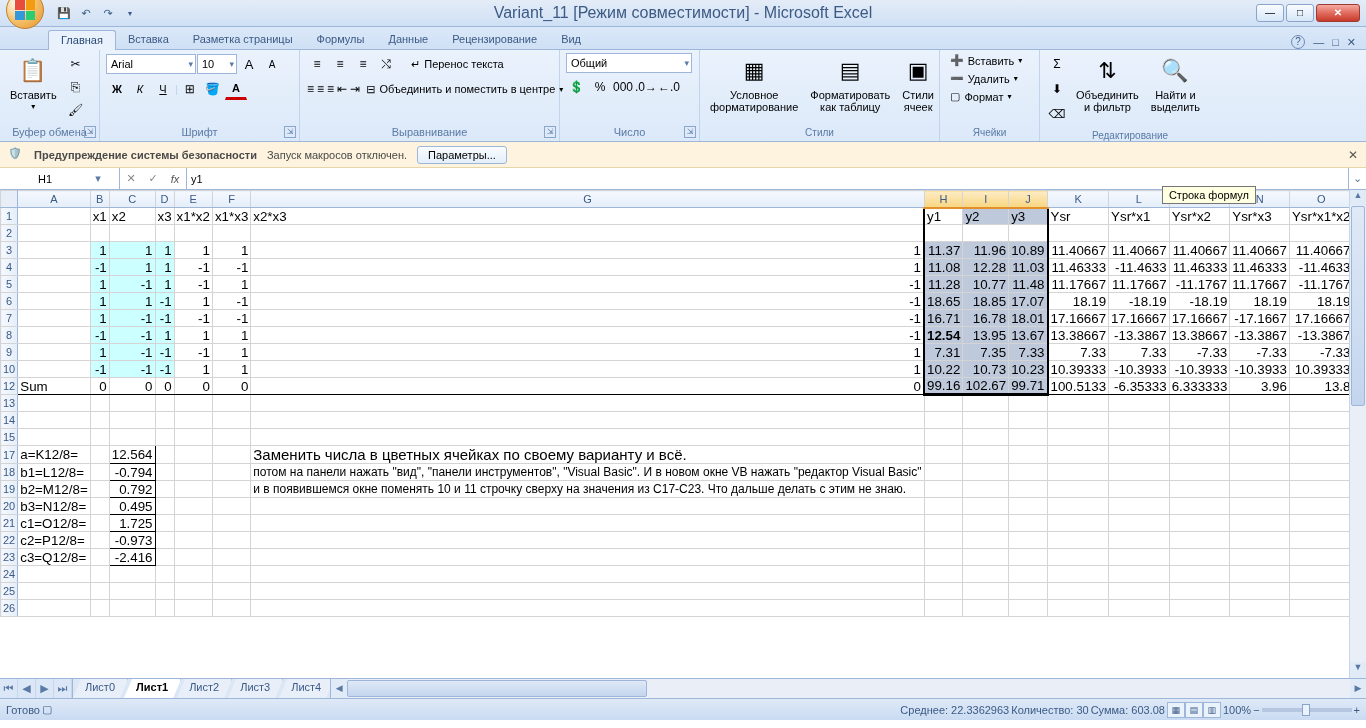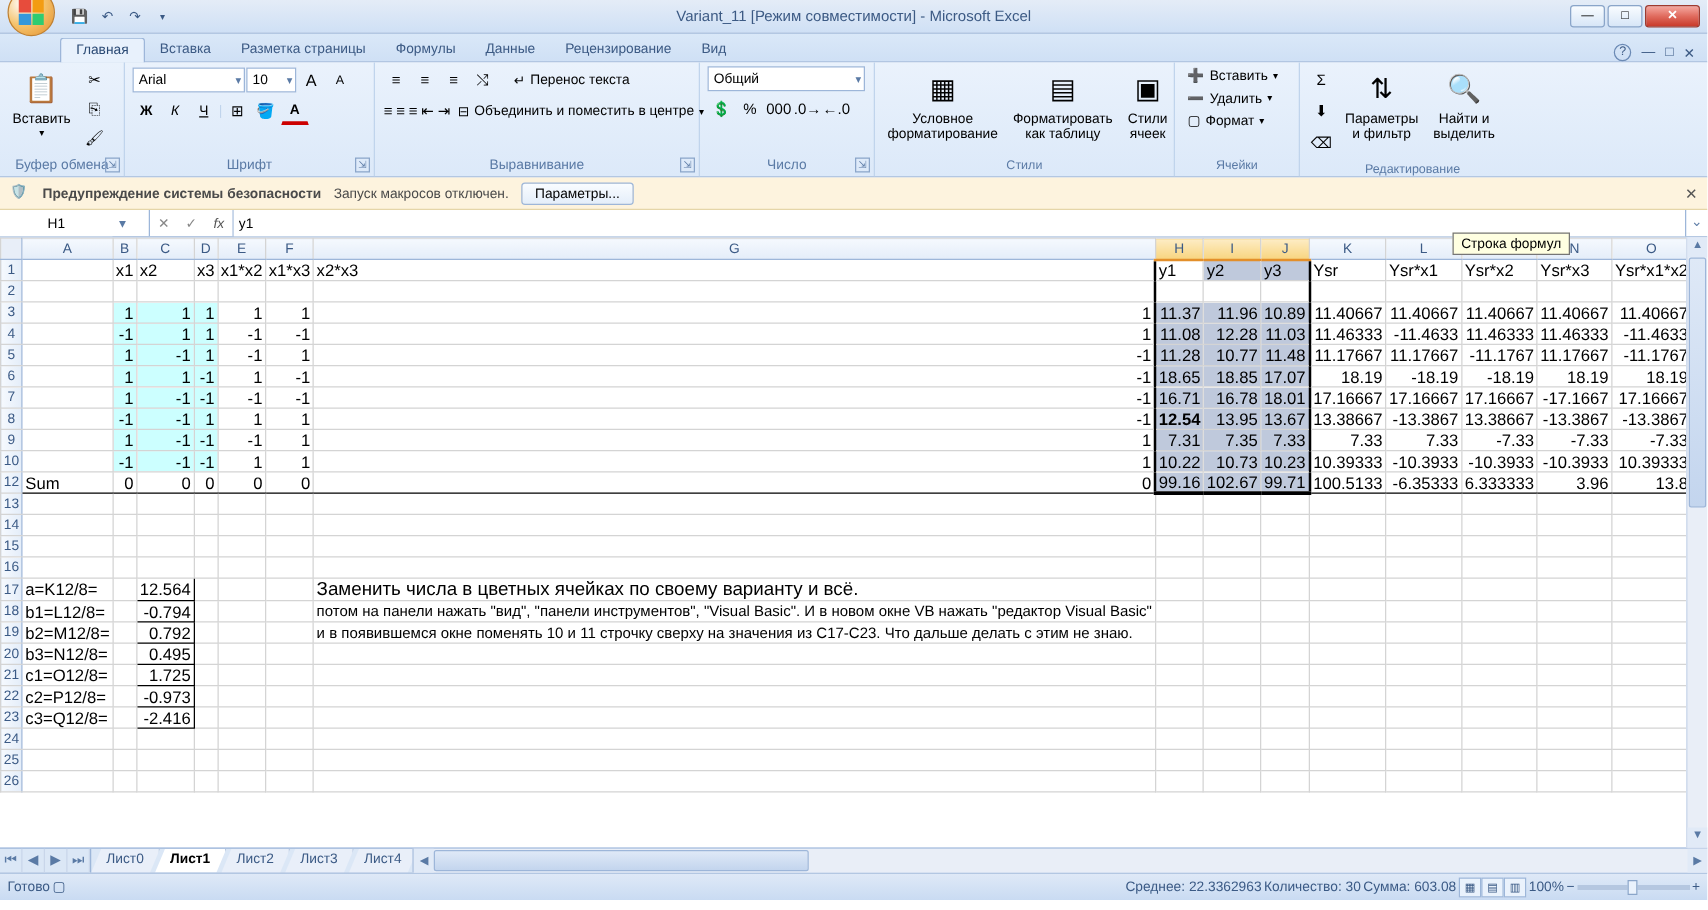--- a/index.html
+++ b/index.html
@@ -5,21 +5,21 @@
 * { margin: 0; padding: 0; box-sizing: border-box; font-family: Tahoma, Arial, sans-serif; font-size: 11px; }
 body { background: #fff; overflow: hidden; width: 1366px; height: 728px; }
 
 
 .titlebar { height: 27px; background: linear-gradient(#e4ecf7, #cfe0f5); display: flex; align-items: center; border-bottom: 1px solid #9db6d9; position: relative; }
 .office-btn { width: 38px; height: 38px; margin: -6px 4px 0 6px; border-radius: 50%; background: radial-gradient(circle at 30% 30%, #fff, #f5c26b, #e38f2a); border: 1px solid #c08030; position: relative; z-index: 2; display: flex; align-items: center; justify-content: center; }
 .office-logo { width: 20px; height: 20px; display: grid; grid-template: 1fr 1fr / 1fr 1fr; gap: 1px; }
 .office-logo span:nth-child(1){background:#e74c3c}.office-logo span:nth-child(2){background:#f39c12}.office-logo span:nth-child(3){background:#3498db}.office-logo span:nth-child(4){background:#2ecc71}
 .qat { display: flex; gap: 6px; margin-left: 8px; align-items: center; }
 .qat-btn { width: 16px; height: 16px; display: flex; align-items: center; justify-content: center; color: #3b5a85; cursor: pointer; }
-.title-text { position: absolute; left: 50%; transform: translateX(-50%); color: #3c5a84; font-size: 12px; }
+.title-text { position: absolute; left: 50%; transform: translateX(-50%); color: #3c5a84; font-size: 16px; }
 .winbtns { margin-left: auto; display: flex; }
 .winbtn { width: 28px; height: 18px; margin-right: 2px; border: 1px solid #8aa5c9; border-radius: 3px; background: linear-gradient(#f9fcff,#d7e6f7); text-align: center; font-size: 10px; line-height: 16px; cursor: pointer; }
 .winbtn.close { width: 44px; background: linear-gradient(#f5a9a1,#e06b5e,#c83a2a); color: #fff; border-color: #9e3a2f; font-weight: bold; margin-right: 6px; }
 
 
 .ribbon-tabs { height: 23px; background: linear-gradient(#dae8f8,#cfe0f5); display: flex; align-items: flex-end; padding-left: 48px; border-bottom: 1px solid #9db6d9; }
 .rtab { padding: 3px 12px 4px; color: #3c5a84; cursor: pointer; border-top-left-radius: 3px; border-top-right-radius: 3px; }
 .rtab.active { background: #e8f1fc; border: 1px solid #9db6d9; border-bottom: none; color: #2b4a74; margin-bottom: -1px; }
 .ribbon-right { margin-left: auto; display: flex; align-items: center; gap: 8px; padding-right: 10px; }
 .tiny-ico { width: 14px; height: 14px; border-radius: 50%; border: 1px solid #6b8ab5; color: #3c5a84; text-align: center; line-height: 12px; font-size: 10px; }
@@ -282,21 +282,21 @@
 
   <div class="rgroup" style="width:180px;border-right:none">
     <div class="rgroup-body">
       <div class="vlist" style="gap:3px">
         <span class="smbtn">Σ</span>
         <span class="smbtn">⬇</span>
         <span class="smbtn">⌫</span>
       </div>
       <div class="bigbtn">
           <div class="ico32">⇅</div>
-          <span style="white-space:pre">Параметры
+          <span style="white-space:pre">Объединить
 и фильтр</span>
         </div>
       <div class="bigbtn">
           <div class="ico32">🔍</div>
           <span style="white-space:pre">Найти и
 выделить</span>
         </div>
     </div>
     <div class="rgroup-label">Редактирование</div>
   </div>
@@ -593,38 +593,20 @@
             <td class=""></td>
             <td class=""></td>
             <td class=""></td>
             <td class=""></td>
             <td class=""></td>
             <td class=""></td>
             <td class=""></td>
             <td class=""></td>
           </tr>
           <tr>
-            <th class="rowh">16</th>
-            <td class=""></td>
-            <td class=""></td>
-            <td class=""></td>
-            <td class=""></td>
-            <td class=""></td>
-            <td class=""></td>
-            <td class=""></td>
-            <td class=""></td>
-            <td class=""></td>
-            <td class=""></td>
-            <td class=""></td>
-            <td class=""></td>
-            <td class=""></td>
-            <td class=""></td>
-            <td class=""></td>
-          </tr>
-          <tr>
             <th class="rowh">17</th>
             <td class=" tl">a=K12/8=</td>
             <td class=""></td>
             <td class="boxborder">12.564</td>
             <td class=""></td>
             <td class=""></td>
             <td class=""></td>
             <td class="hilite tl" style="overflow:visible;font-size:15px;font-family:Arial">Заменить числа в цветных ячейках по своему варианту и всё.</td>
             <td class=""></td>
             <td class=""></td>

